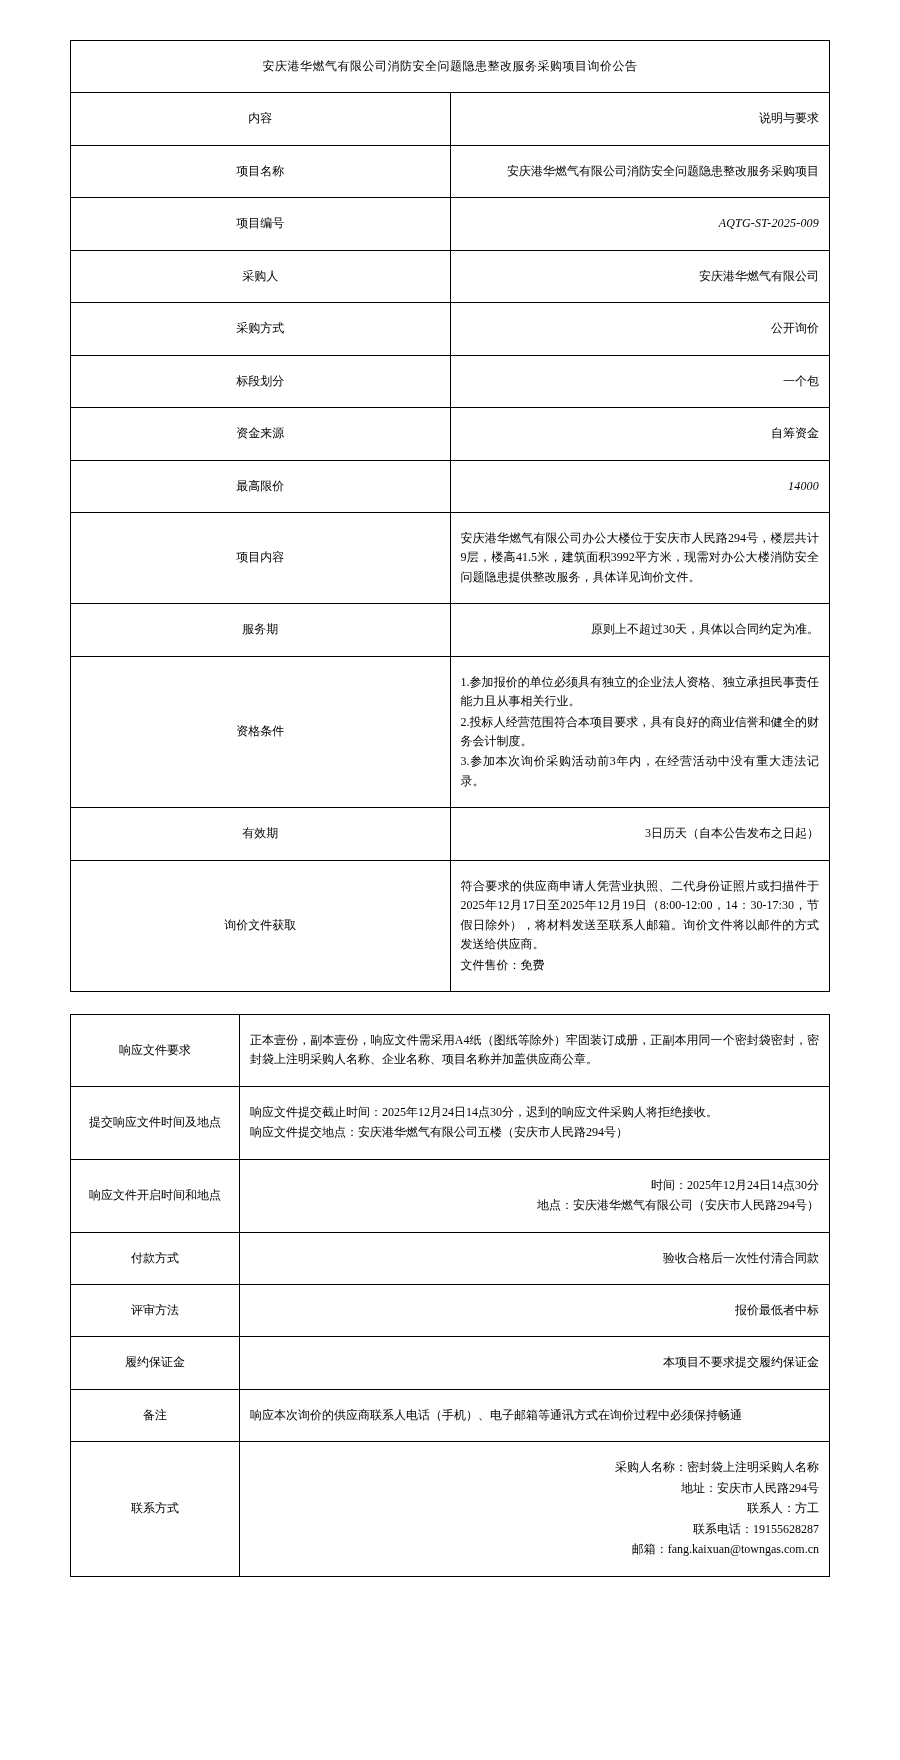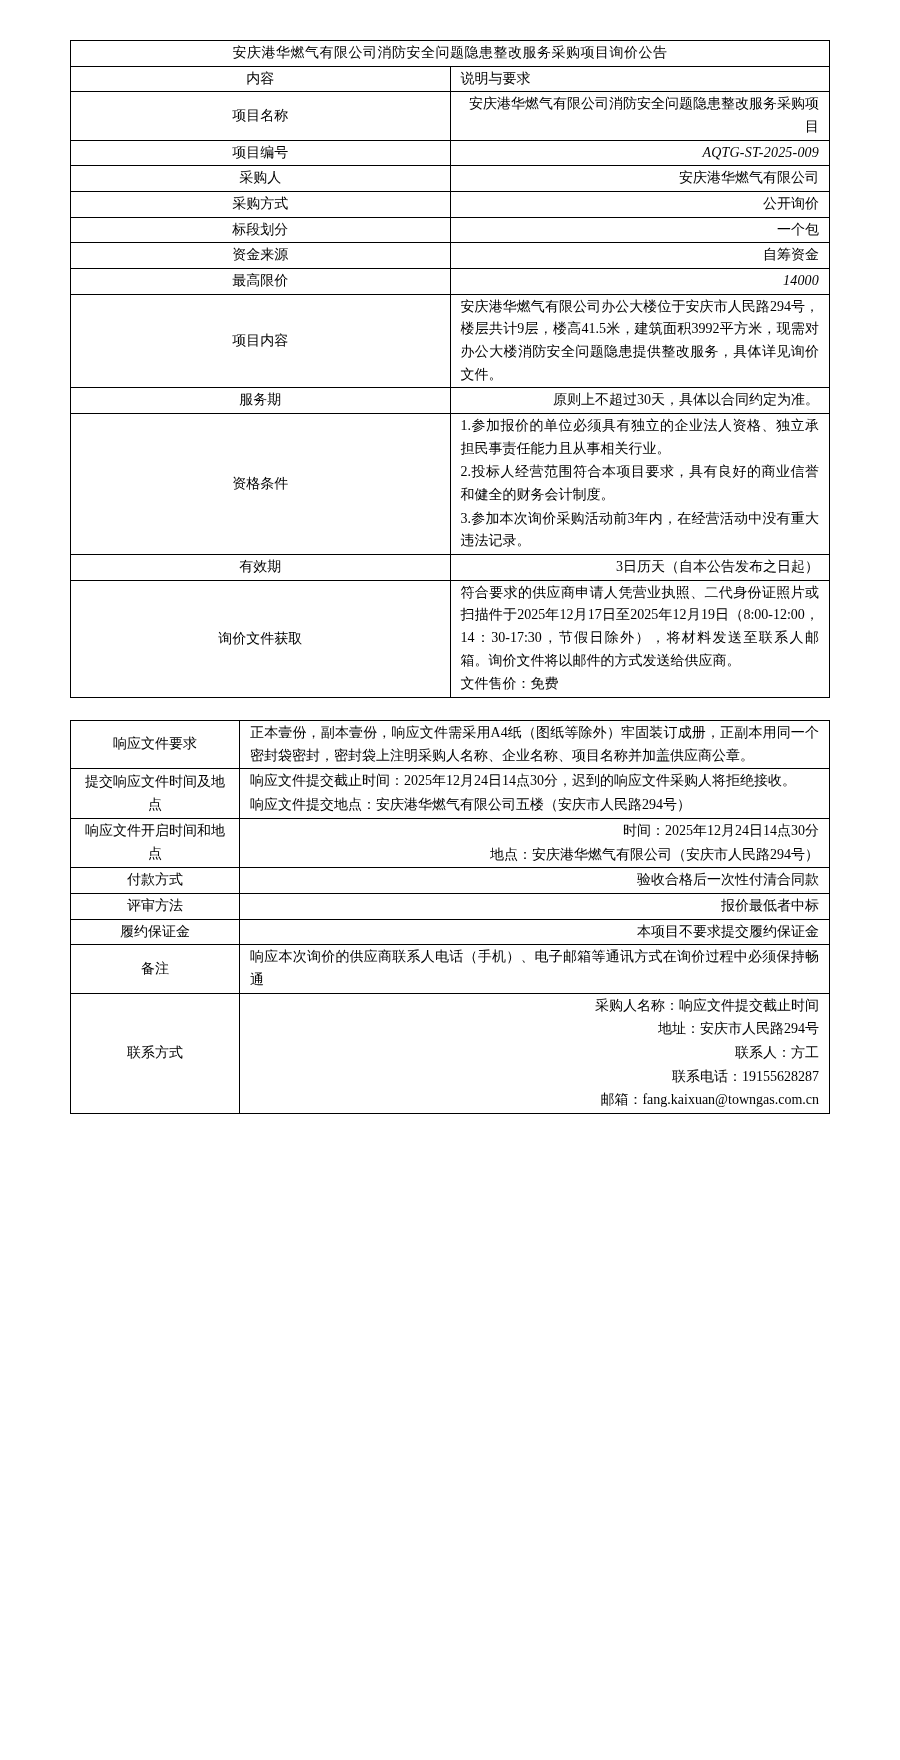--- a/index.html
+++ b/index.html
@@ -18,35 +18,35 @@
     box-sizing: border-box;
     padding: 40px 70px 30px 70px;
   }
   table.doc {
     width: 100%;
     border-collapse: collapse;
     table-layout: fixed;
   }
   table.doc td, table.doc th {
     border: 1px solid #000000;
-    padding: 1px 10px;
+    padding: 16px 10px;
     vertical-align: middle;
-    font-size: 14px;
+    font-size: 12px;
     line-height: 1.62;
     font-weight: normal;
   }
   .title-cell {
     text-align: center;
     font-size: 20.5px;
     font-weight: bold;
     letter-spacing: 0.5px;
     padding: 16px 8px 15px 8px;
   }
   .hdr {
-    text-align: left;
+    text-align: right;
     font-size: 16px;
   }
   .label {
     width: 148px;
     text-align: center;
     white-space: normal;
   }
   .label-2line {
     text-align: center;
     line-height: 1.55;
@@ -195,21 +195,21 @@
       </tr>
 
       <tr>
         <td class="label">备注</td>
         <td class="val j">响应本次询价的供应商联系人电话（手机）、电子邮箱等通讯方式在询价过程中必须保持畅通</td>
       </tr>
 
       <tr>
         <td class="label">联系方式</td>
         <td class="val">
-          <p>采购人名称：响应文件提交截止时间</p>
+          <p>采购人名称：密封袋上注明采购人名称</p>
           <p>地址：安庆市人民路294号</p>
           <p>联系人：方工</p>
           <p>联系电话：19155628287</p>
           <p>邮箱：fang.kaixuan@towngas.com.cn</p>
         </td>
       </tr>
     </tbody>
   </table>
 
 </div>

